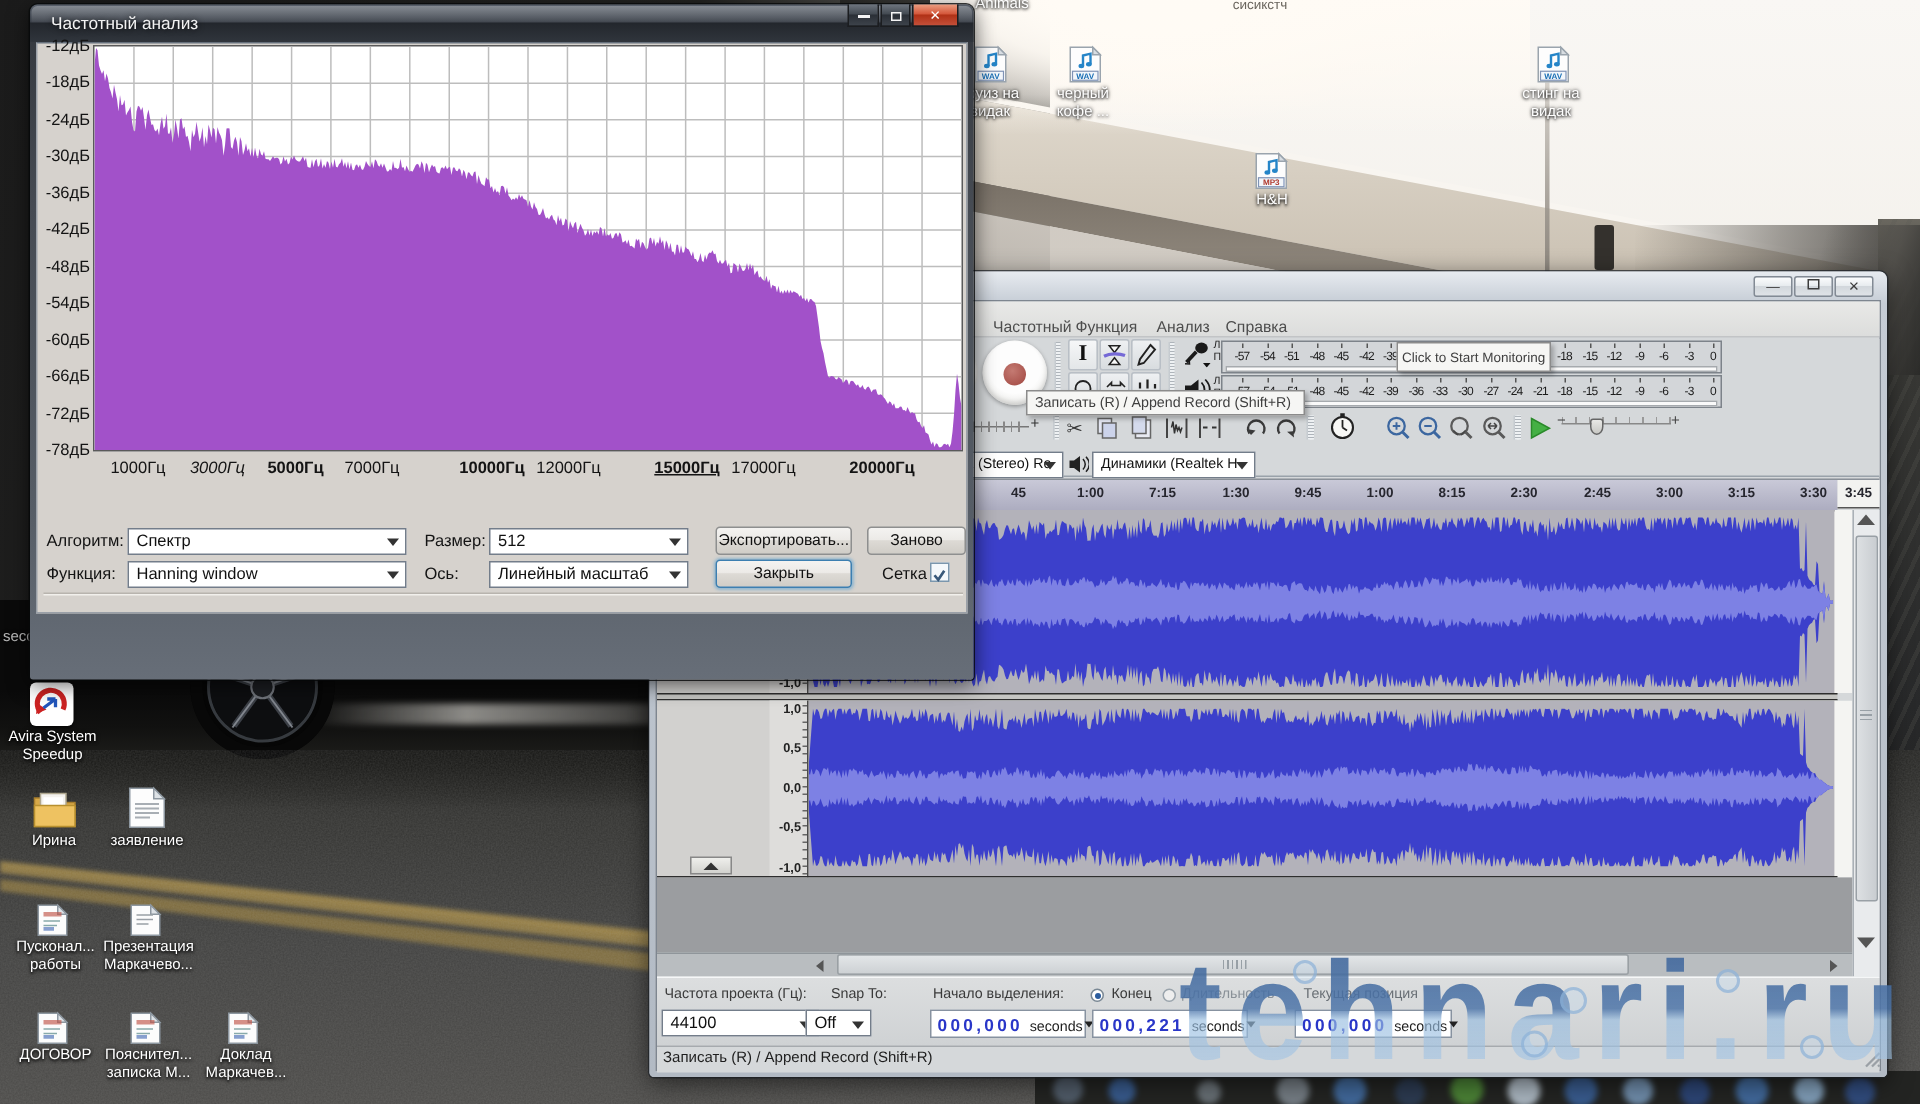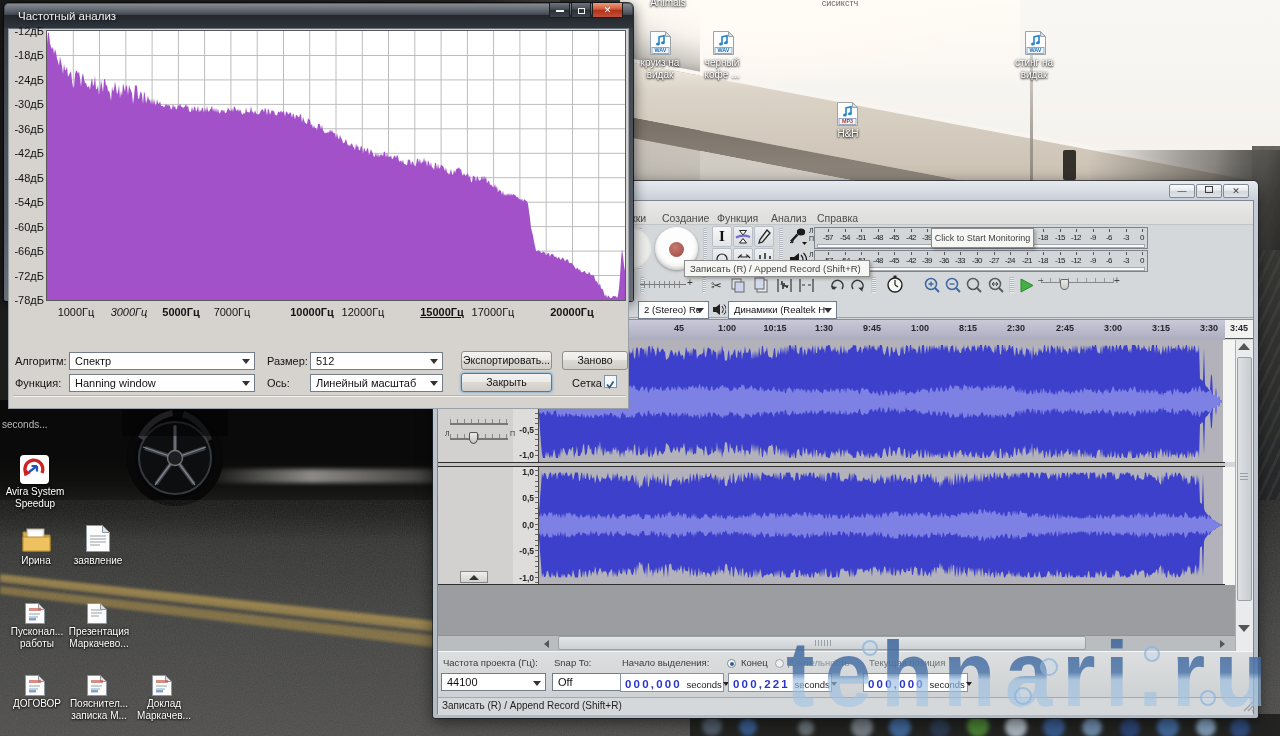--- a/index.html
+++ b/index.html
@@ -1,19 +1,19 @@
 <!DOCTYPE html>
 <html><head><meta charset="utf-8"><title>t</title><style>
 *{margin:0;padding:0;box-sizing:border-box;}
 html,body{width:1280px;height:736px;overflow:hidden;}
 body{font-family:"Liberation Sans",sans-serif;position:relative;background:#30302e;}
 .abs{position:absolute;}
 .lbl{position:absolute;color:#fff;text-shadow:0 1px 2px rgba(0,0,0,.9),0 0 3px rgba(0,0,0,.7);font-size:10px;text-align:center;line-height:12px;}
 
-#fa{left:4px;top:3px;width:629px;height:298px;border-radius:5px 5px 2px 2px;
+#fa{left:20px;top:3px;width:629px;height:450px;border-radius:5px 5px 2px 2px;
  background:linear-gradient(180deg,#33373d 0%,#464b53 30%,#565d66 75%,#676e78 100%);box-shadow:0 3px 14px rgba(0,0,0,.65),0 0 0 1px rgba(10,12,14,.8);}
 #fa .tbar{position:absolute;left:0;top:0;right:0;height:25px;border-radius:5px 5px 0 0;
  background:linear-gradient(180deg,#585f6a 0%,#3a4049 45%,#23272d 50%,#30353c 100%);}
 #fa .tbar:after{content:"";position:absolute;left:1px;top:1px;right:1px;height:11px;border-radius:4px 4px 0 0;
  background:linear-gradient(180deg,rgba(255,255,255,.28),rgba(255,255,255,.05));}
 #fa .ttl{position:absolute;left:14px;top:7px;font-size:11.5px;color:#f2f2f2;text-shadow:0 0 4px rgba(0,0,0,.8);z-index:2;}
 .capbtn{position:absolute;top:0;height:15px;border:1px solid #1b1d20;border-top:none;
  background:linear-gradient(180deg,#6d747e 0%,#434a52 45%,#2a2f36 50%,#3d434b 100%);
  color:#fff;font-size:9px;text-align:center;line-height:14px;z-index:3;}
 .capbtn.cl{background:linear-gradient(180deg,#eb9d80 0%,#d4573b 45%,#b03116 50%,#c4503a 100%);}
@@ -297,21 +297,21 @@
  <div class="aubtn" style="left:763px;"><span style="display:inline-block;width:8px;height:7px;border:1px solid #3c3c3c;vertical-align:1px;"></span></div>
  <div class="aubtn" style="left:790px;">✕</div>
  <div class="client">
 
   <div class="abs" style="left:0;top:0;width:815px;height:24px;background:linear-gradient(180deg,#e9e9e7,#dcdddc);border-bottom:1px solid #c2c4c6;">
         <div class="menu-it" style="left:6px;">Файл</div>
         <div class="menu-it" style="left:38px;">Правка</div>
         <div class="menu-it" style="left:82px;">Вид</div>
         <div class="menu-it" style="left:108px;">Управление</div>
         <div class="menu-it" style="left:166px;">Дорожки</div>
-        <div class="menu-it" style="left:224px;">Создание</div>
+        <div class="menu-it" style="left:224px;">Частотный</div>
         <div class="menu-it" style="left:279px;">Функция</div>
         <div class="menu-it" style="left:333px;">Анализ</div>
         <div class="menu-it" style="left:379px;">Справка</div>
       </div>
 
   <div class="abs" style="left:0;top:25px;width:815px;height:74px;background:#d5d8da;"></div>
   <div class="abs" style="left:0;top:99px;width:815px;height:18px;background:#d5d8da;border-bottom:1px solid #9aa2aa;"></div>
 
   <div class="grip" style="left:200px;top:27px;height:42px;"></div>
   <div class="grip" style="left:265px;top:27px;height:42px;"></div>
@@ -519,21 +519,21 @@
   <svg class="abs" style="left:274px;top:102px;" width="14" height="13" viewBox="0 0 14 13">
         <path d="M1,4 h3 l4,-3 v11 l-4,-3 h-3 Z" fill="#222"></path>
         <path d="M10,3 q3,3.5 0,7 M12,1.5 q4.5,5 0,10" stroke="#222" stroke-width="1" fill="none"></path>
       </svg>
   <div class="combo" style="left:290px;top:100px;width:109px;font-size:9.5px;line-height:15px;">Динамики (Realtek H<span class="arr" style="top:6px;"></span></div>
 
   <div class="abs" style="left:0;top:118px;width:815px;height:20px;background:#cfd1d3;border-top:1px solid #8a9098;"></div>
   <div class="abs" style="left:101px;top:119px;width:686px;height:33px;background:linear-gradient(180deg,#c9c9d8 0%,#b0b0c3 55%,#9c9cb1 100%);border-bottom:1px solid #30343a;">
     <div class="rlab" style="left:140px;">45</div>
         <div class="rlab" style="left:188px;">1:00</div>
-        <div class="rlab" style="left:236px;">10:15</div>
+        <div class="rlab" style="left:236px;">7:15</div>
         <div class="rlab" style="left:285px;">1:30</div>
         <div class="rlab" style="left:333px;">9:45</div>
         <div class="rlab" style="left:381px;">1:00</div>
         <div class="rlab" style="left:429px;">8:15</div>
         <div class="rlab" style="left:477px;">2:30</div>
         <div class="rlab" style="left:526px;">2:45</div>
         <div class="rlab" style="left:574px;">3:00</div>
         <div class="rlab" style="left:622px;">3:15</div>
         <div class="rlab" style="left:670px;">3:30</div>
     <div class="abs" style="left:5.0px;bottom:0;width:1px;height:3px;background:#333;"></div>
@@ -722,21 +722,21 @@
   <div class="selbar-lab" style="left:5px;top:456px;">Частота проекта (Гц):</div>
   <div class="selbar-lab" style="left:116px;top:456px;">Snap To:</div>
   <div class="selbar-lab" style="left:184px;top:456px;">Начало выделения:</div>
   <div class="abs" style="left:289px;top:458px;width:9px;height:9px;border-radius:50%;background:#fff;border:1px solid #7a8894;"></div>
   <div class="abs" style="left:291.5px;top:460.5px;width:4px;height:4px;border-radius:50%;background:#2c5d9e;"></div>
   <div class="selbar-lab" style="left:303px;top:456px;">Конец</div>
   <div class="abs" style="left:337px;top:458px;width:9px;height:9px;border-radius:50%;background:#eee;border:1px solid #9aa4ac;"></div>
   <div class="selbar-lab" style="left:350px;top:456px;color:#8a9198;">Длительность</div>
   <div class="selbar-lab" style="left:431px;top:456px;color:#6a7076;">Текущая позиция</div>
   <div class="combo" style="left:3px;top:472px;width:105px;line-height:17px;">44100<span class="arr" style="top:7px;"></span></div>
-  <div class="combo" style="left:114px;top:472px;width:84px;line-height:17px;">Off<span class="arr" style="top:7px;"></span></div>
+  <div class="combo" style="left:99px;top:472px;width:44px;line-height:17px;">Off<span class="arr" style="top:7px;"></span></div>
   <div class="tfield" style="left:182px;top:472px;width:104px;"><span class="dig">000,000</span> <span class="sec">seconds</span><span class="dn"></span></div>
   <div class="tfield" style="left:290px;top:472px;width:104px;"><span class="dig">000,221</span> <span class="sec">seconds</span><span class="dn"></span></div>
   <div class="tfield" style="left:425px;top:472px;width:105px;"><span class="dig">000,000</span> <span class="sec">seconds</span><span class="dn"></span></div>
 
   <div class="abs" style="left:0;top:496px;width:815px;height:18px;background:#d5d8da;border-top:1px solid #a6aaae;"></div>
   <div class="abs" style="left:4px;top:499px;font-size:10px;color:#1e1e1e;">Записать (R) / Append Record (Shift+R)</div>
 
   <div class="tooltip" style="left:493px;top:27px;width:103px;height:20px;font-size:9px;line-height:18px;text-align:center;">Click to Start Monitoring</div>
   <div class="tooltip" style="left:246px;top:59px;width:186px;height:17px;font-size:9.5px;line-height:15px;padding-left:5px;">Записать (R) / Append Record (Shift+R)</div>
  </div>

